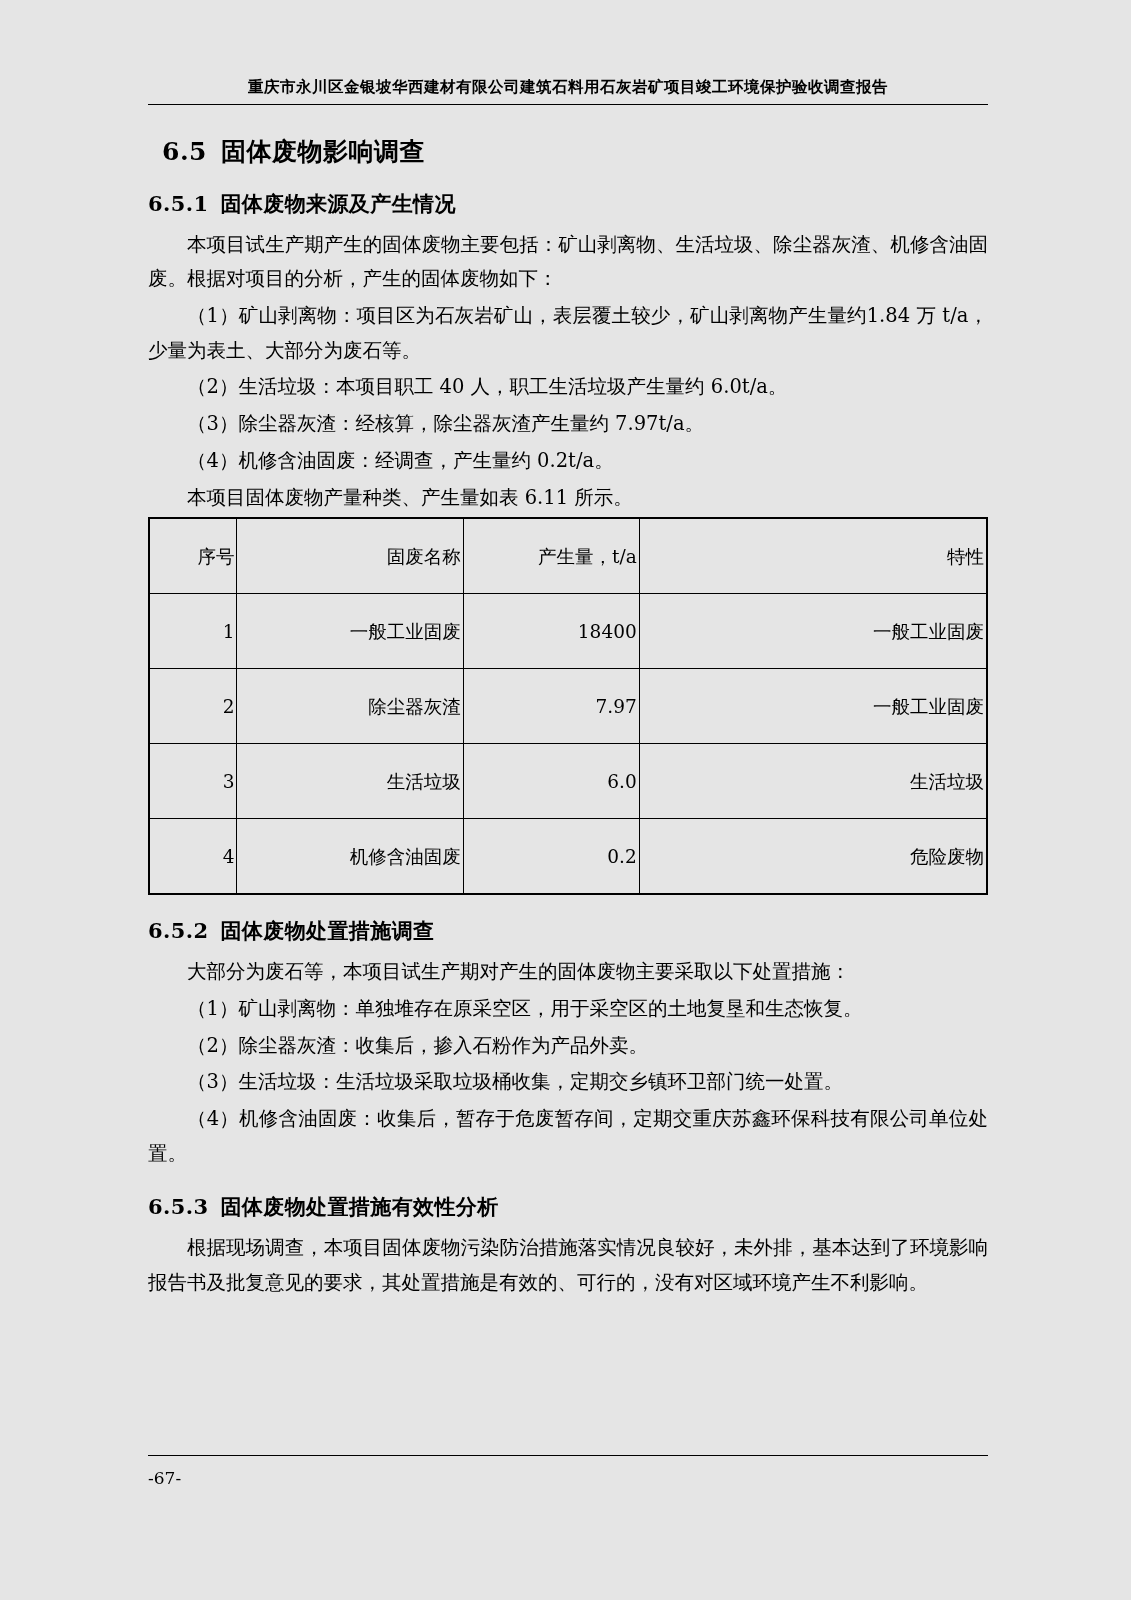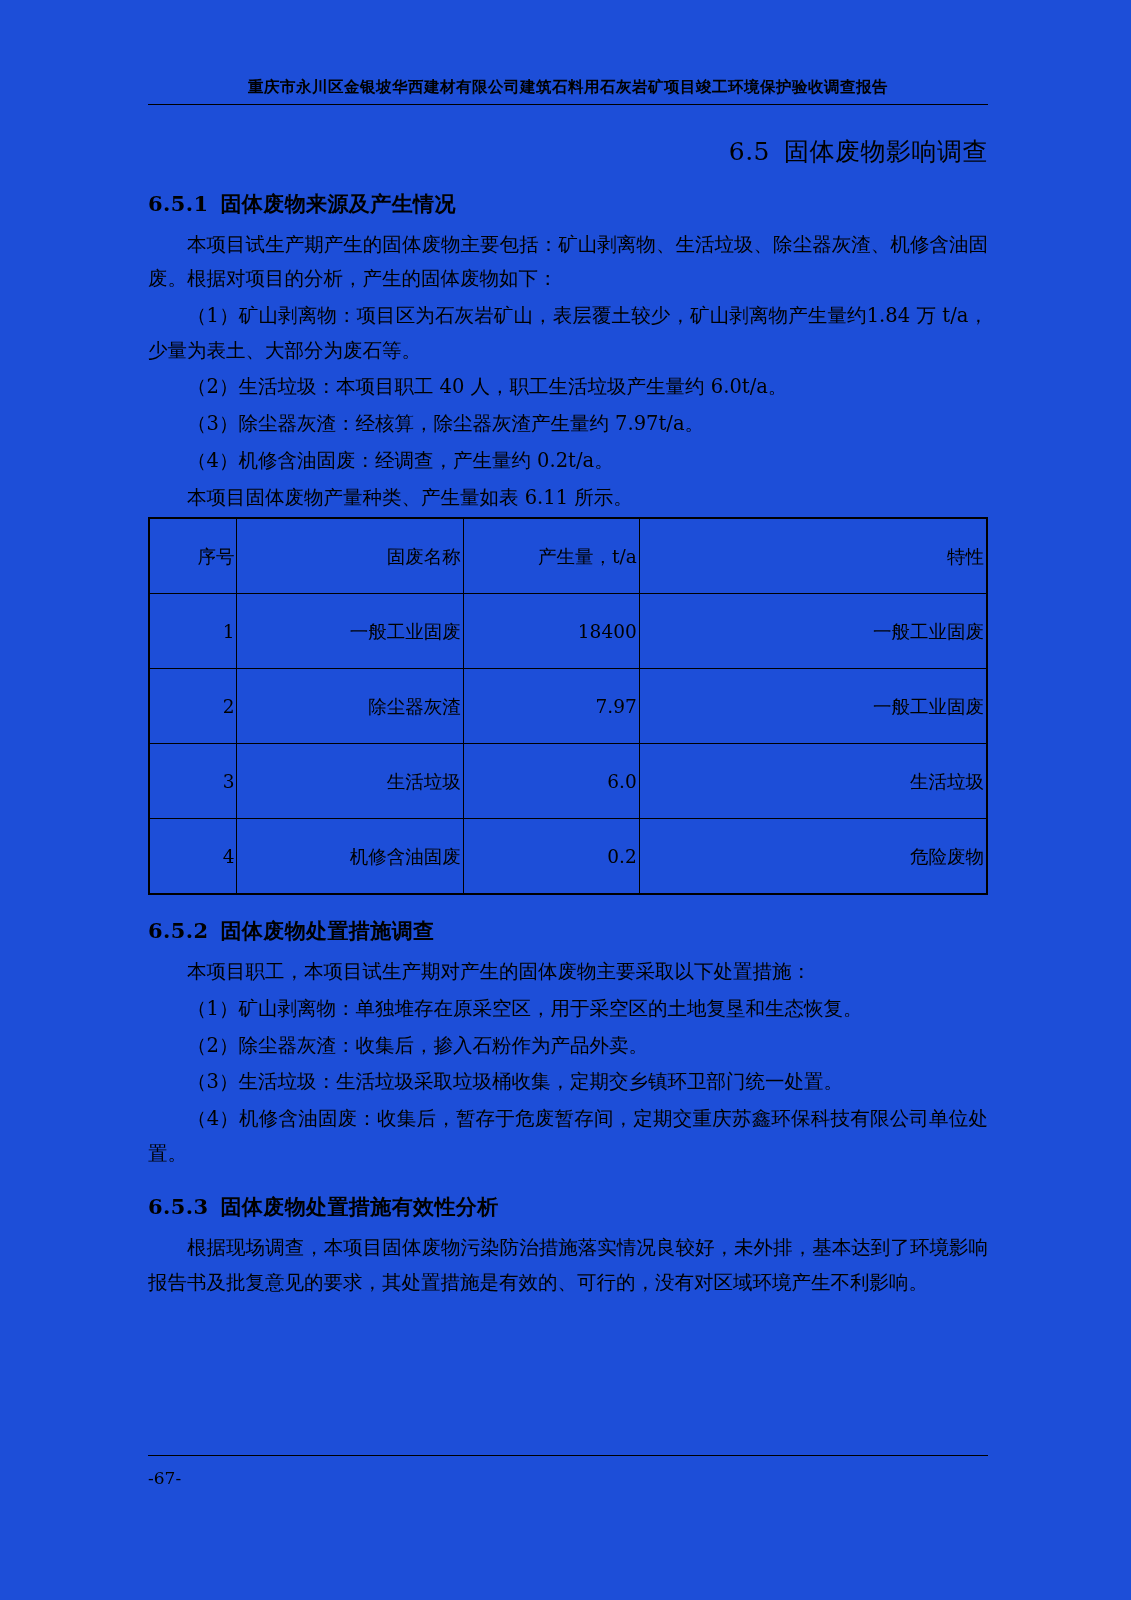--- a/index.html
+++ b/index.html
@@ -12,21 +12,21 @@
     height: 1600px;
     font-family: "DejaVu Serif", "Liberation Serif", serif;
     color: #000000;
   }
   .page {
     position: relative;
     width: 1131px;
     height: 1600px;
     box-sizing: border-box;
     padding: 0;
-    background: #1d4ed8;
+    background: #e5e5e5;
   }
   .content {
     position: absolute;
     left: 148px;
     top: 0;
     width: 840px;
   }
   
   .header {
     padding-top: 78px;
@@ -40,24 +40,23 @@
     white-space: nowrap;
   }
   .header-rule {
     margin-top: 7px;
     border-bottom: 1.6px solid #000;
     width: 100%;
   }
   
   h2.sec {
     font-size: 25px;
-    font-weight: normal;
-    margin: 30px 0 14px 0;
+    font-weight: bold;
+    margin: 30px 0 14px 14px;
     letter-spacing: 0.5px;
-    text-align: right;
   }
   h2.sec .num { margin-right: 14px; }
   h3.sub {
     font-size: 21px;
     font-weight: bold;
     margin: 22px 0 10px 0;
     letter-spacing: 0.4px;
   }
   h3.sub .num { margin-right: 12px; }
   p.body {
@@ -183,21 +182,21 @@
           <td>0.2</td>
           <td>危险废物</td>
         </tr>
       </tbody>
     </table>
 
     <h3 class="sub">
       <span class="num">6.5.2</span><span>固体废物处置措施调查</span>
     </h3>
 
-    <p class="body">本项目职工，本项目试生产期对产生的固体废物主要采取以下处置措施：</p>
+    <p class="body">大部分为废石等，本项目试生产期对产生的固体废物主要采取以下处置措施：</p>
     <p class="body">（1）矿山剥离物：单独堆存在原采空区，用于采空区的土地复垦和生态恢复。</p>
     <p class="body">（2）除尘器灰渣：收集后，掺入石粉作为产品外卖。</p>
     <p class="body">（3）生活垃圾：生活垃圾采取垃圾桶收集，定期交乡镇环卫部门统一处置。</p>
     <p class="body">（4）机修含油固废：收集后，暂存于危废暂存间，定期交重庆苏鑫环保科技有限公司单位处置。</p>
 
     <h3 class="sub">
       <span class="num">6.5.3</span><span>固体废物处置措施有效性分析</span>
     </h3>
 
     <p class="body">根据现场调查，本项目固体废物污染防治措施落实情况良较好，未外排，基本达到了环境影响报告书及批复意见的要求，其处置措施是有效的、可行的，没有对区域环境产生不利影响。</p>

